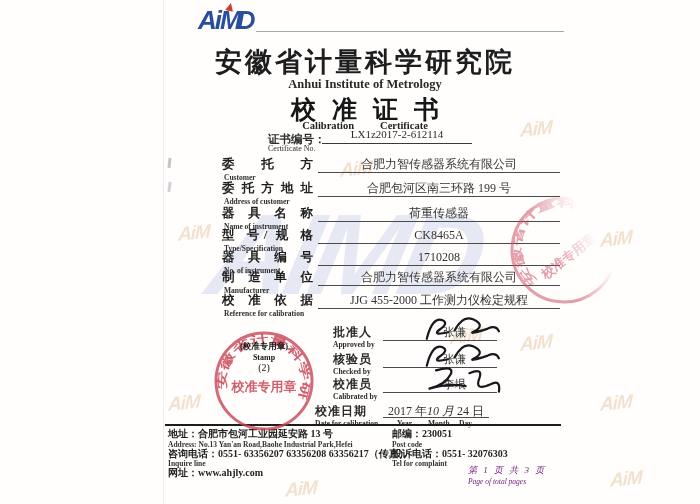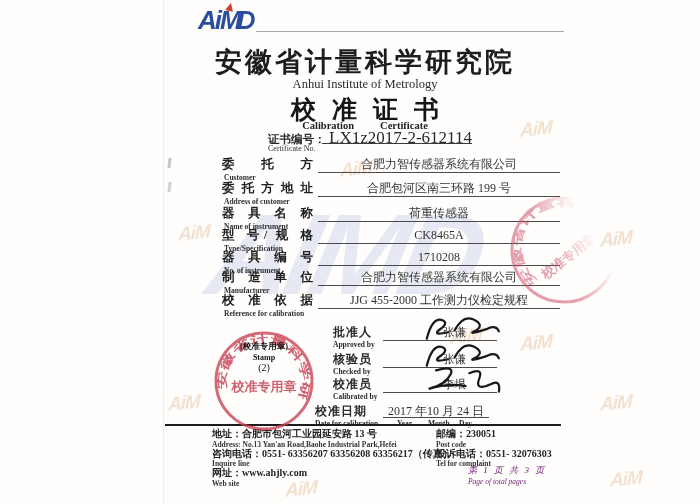--- a/index.html
+++ b/index.html
@@ -19,29 +19,29 @@
   
   .logo{left:198px;top:5px;z-index:2;font-family:"Liberation Sans",sans-serif;
         font-style:italic;font-weight:900;font-size:26px;color:#2a4e9e;letter-spacing:-2px;}
   .logo .swoosh{font-weight:700;margin-left:-3px;}
   .logo-accent{left:226px;top:3px;width:0;height:0;border-left:4px solid transparent;
         border-right:4px solid transparent;border-bottom:8px solid #d03b2f;
         transform:rotate(14deg);z-index:3;}
   .logo-rule{left:256px;top:31px;width:308px;height:1px;background:#a9a9a9;}
   .org-cn{left:165px;top:44px;width:400px;text-align:center;font-size:27px;font-weight:700;
           letter-spacing:3px;color:#1d1d1d;z-index:2;}
-  .org-en{left:165px;top:77px;width:400px;text-align:center;font-size:12.5px;color:#2a2a2a;z-index:2;}
+  .org-en{left:165px;top:77px;width:400px;text-align:center;font-size:12.5px;color:#2a2a2a;z-index:2;font-weight:bold;}
   .title-cn{left:165px;top:93px;width:400px;text-align:center;font-size:25px;font-weight:800;
             letter-spacing:16px;padding-left:16px;box-sizing:border-box;color:#161616;z-index:2;}
   .title-en{left:165px;top:120px;width:400px;display:flex;justify-content:center;gap:26px;
             font-size:10.5px;font-weight:700;color:#222;z-index:2;}
   .certrow{left:268px;top:129px;z-index:2;}
   .cert-label{font-size:11.5px;font-weight:700;margin-top:36px;}
   .cert-value{left:322px;top:128px;width:150px;height:15px;border-bottom:1px solid #3a3a3a;
-              text-align:right;font-size:17px;z-index:2;}
+              text-align:center;font-size:11px;z-index:2;}
   .cert-en{left:268px;top:144px;font-size:8px;font-weight:400;z-index:2;}
   
   .frow{left:222px;width:338px;height:27px;z-index:2;}
   .fl{position:absolute;left:0;top:0;width:92px;font-size:12.5px;font-weight:700;color:#202020;
       text-align:justify;text-align-last:justify;white-space:nowrap;letter-spacing:1px;}
   .fe{position:absolute;left:2px;top:17px;font-size:7.5px;font-weight:700;color:#2e2e2e;white-space:nowrap;}
   .fv{position:absolute;left:96px;top:0;width:242px;height:16px;line-height:16px;
       border-bottom:1px solid #4a4a4a;text-align:center;font-size:12px;color:#333;}
   
   .srow{left:333px;width:230px;height:30px;z-index:2;}
@@ -53,21 +53,21 @@
   .ssig path{fill:none;stroke:#17171c;stroke-width:2.4;stroke-linecap:round;}
   
   .daterow{left:315px;top:403px;width:250px;height:25px;z-index:2;}
   .dl{position:absolute;left:0;top:0;font-size:12px;font-weight:700;letter-spacing:1px;}
   .de{position:absolute;left:0;top:16px;font-size:7.5px;font-weight:700;}
   .dv{position:absolute;top:0;font-size:12px;color:#333;white-space:nowrap;}
   .dline{position:absolute;left:68px;top:14px;width:106px;height:1px;background:#4a4a4a;}
   .dsub{position:absolute;top:16px;font-size:7.5px;font-weight:700;}
   .thick-rule{left:165px;top:424px;width:396px;height:2px;background:#1c1c1c;z-index:2;}
   
-  .foot{z-index:2;margin-left:44px;}
+  .foot{z-index:2;}
   .f-cn{font-size:10px;font-weight:700;line-height:10.5px;color:#232323;white-space:nowrap;}
   .f-en{font-size:7.5px;font-weight:700;line-height:9px;color:#333;white-space:nowrap;}
   .pageno{left:468px;top:464px;z-index:2;color:#701a75;font-style:italic;}
   .pageno .p1{font-size:9px;letter-spacing:2px;}
   .pageno .p2{font-size:7.5px;}
   
   .seal1{left:210px;top:327px;width:108px;height:108px;z-index:3;opacity:.92;}
   .seal-labels{left:214px;top:341px;width:100px;text-align:center;color:#141414;z-index:4;}
   .seal-labels .l1{font-size:8.5px;font-weight:700;}
   .seal-labels .l2{font-size:8px;font-weight:700;}
@@ -181,36 +181,35 @@
       <path d="M18 8 Q38 2 34 12 Q28 24 10 28 Q32 21 50 25"></path>
       <path d="M54 11 Q69 5 65 16 Q59 31 77 23 Q88 17 86 31"></path>
     </svg>
   </div>
 
   <div class="abs daterow">
     <div class="dl">校准日期</div>
     <div class="de">Date for calibration</div>
     <div class="dline"></div>
     <div class="dv" style="left:73px;">2017 年</div>
-    <div class="dv" style="left:112px;">10 月</div>
+    <div class="dv" style="left:112px;font-style:italic;">10 月</div>
     <div class="dv" style="left:142px;">24 日</div>
     <div class="dsub" style="left:82px;">Year</div>
     <div class="dsub" style="left:113px;">Month</div>
     <div class="dsub" style="left:144px;">Day</div>
   </div>
 
   <div class="abs thick-rule"></div>
 
   <div class="abs foot" style="left:168px;top:429px;">
     <div class="f-cn">地址：合肥市包河工业园延安路 13 号</div>
     <div class="f-en">Address: No.13 Yan'an Road,Baohe Industrial Park,Hefei</div>
     <div class="f-cn">咨询电话：0551- 63356207 63356208 63356217（传真）</div>
     <div class="f-en">Inquire line</div>
     <div class="f-cn">网址：www.ahjly.com</div>
-    <div class="f-en">Web site</div>
   </div>
 
   <div class="abs foot" style="left:392px;top:429px;">
     <div class="f-cn">邮编：230051</div>
     <div class="f-en">Post code</div>
     <div class="f-cn">投诉电话：0551- 32076303</div>
     <div class="f-en">Tel for complaint</div>
   </div>
 
   <div class="abs pageno">

